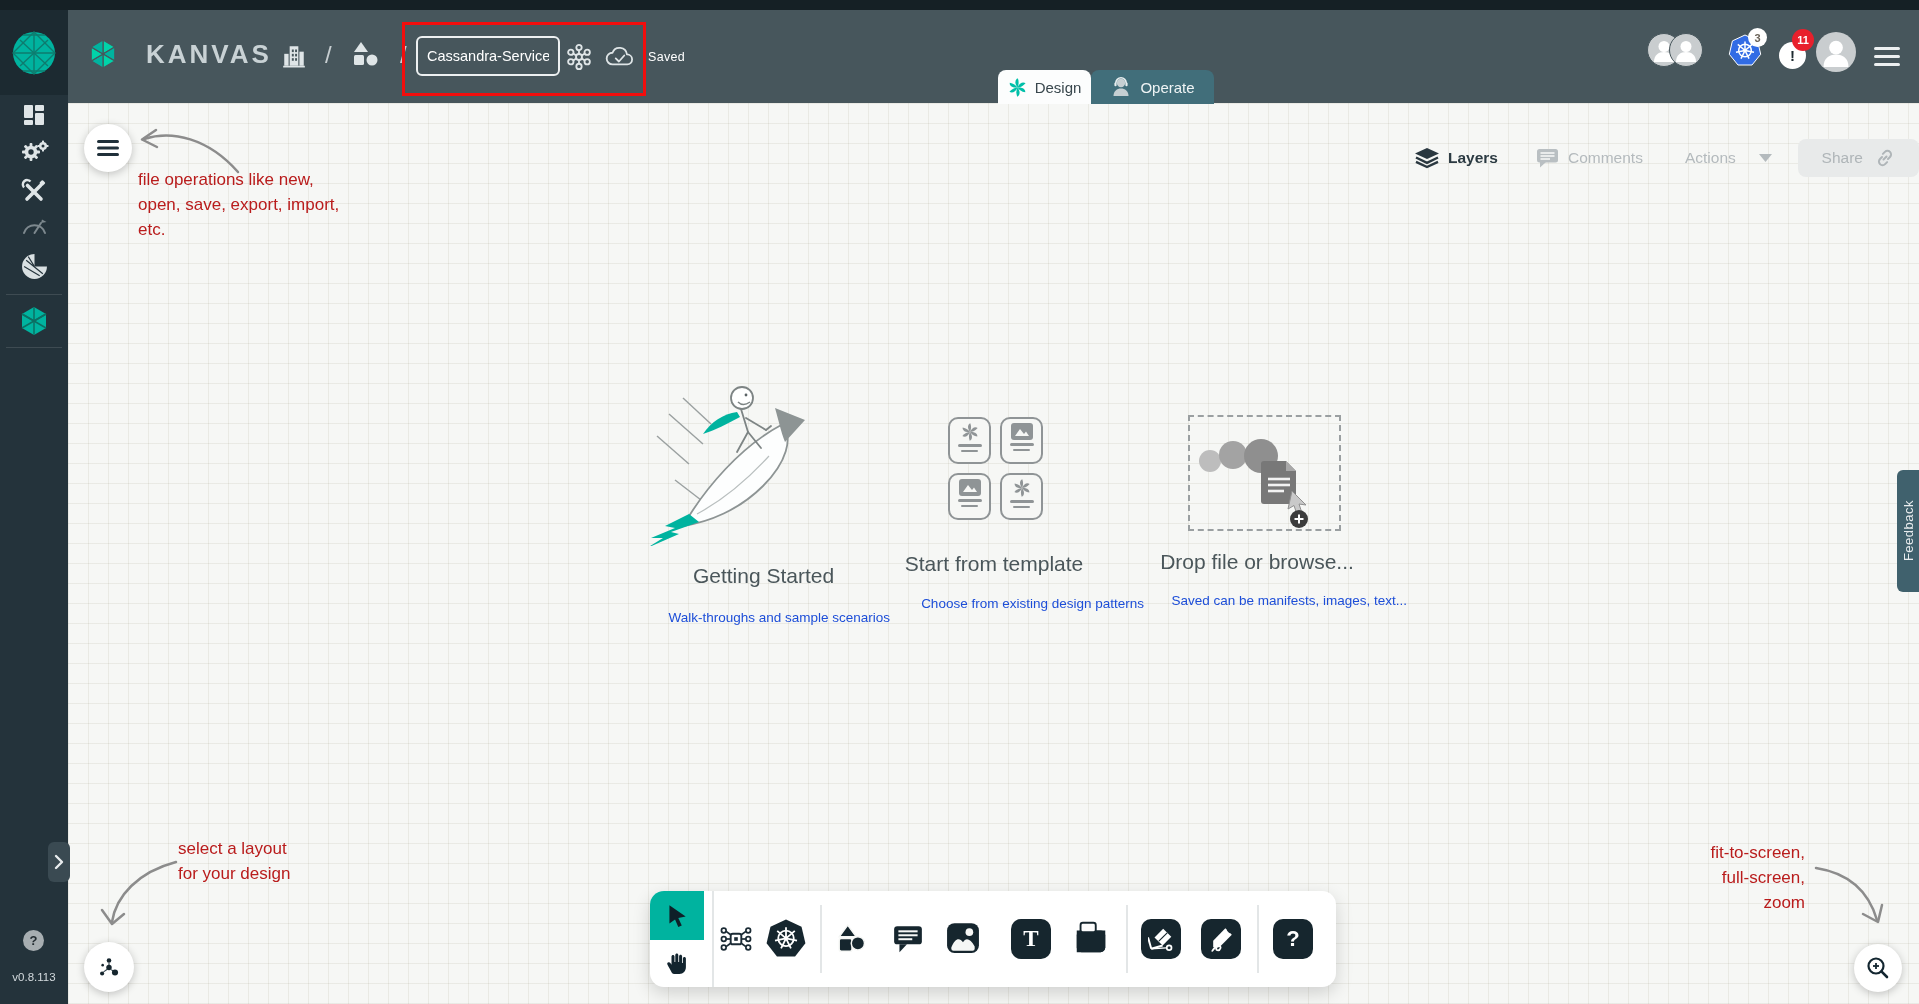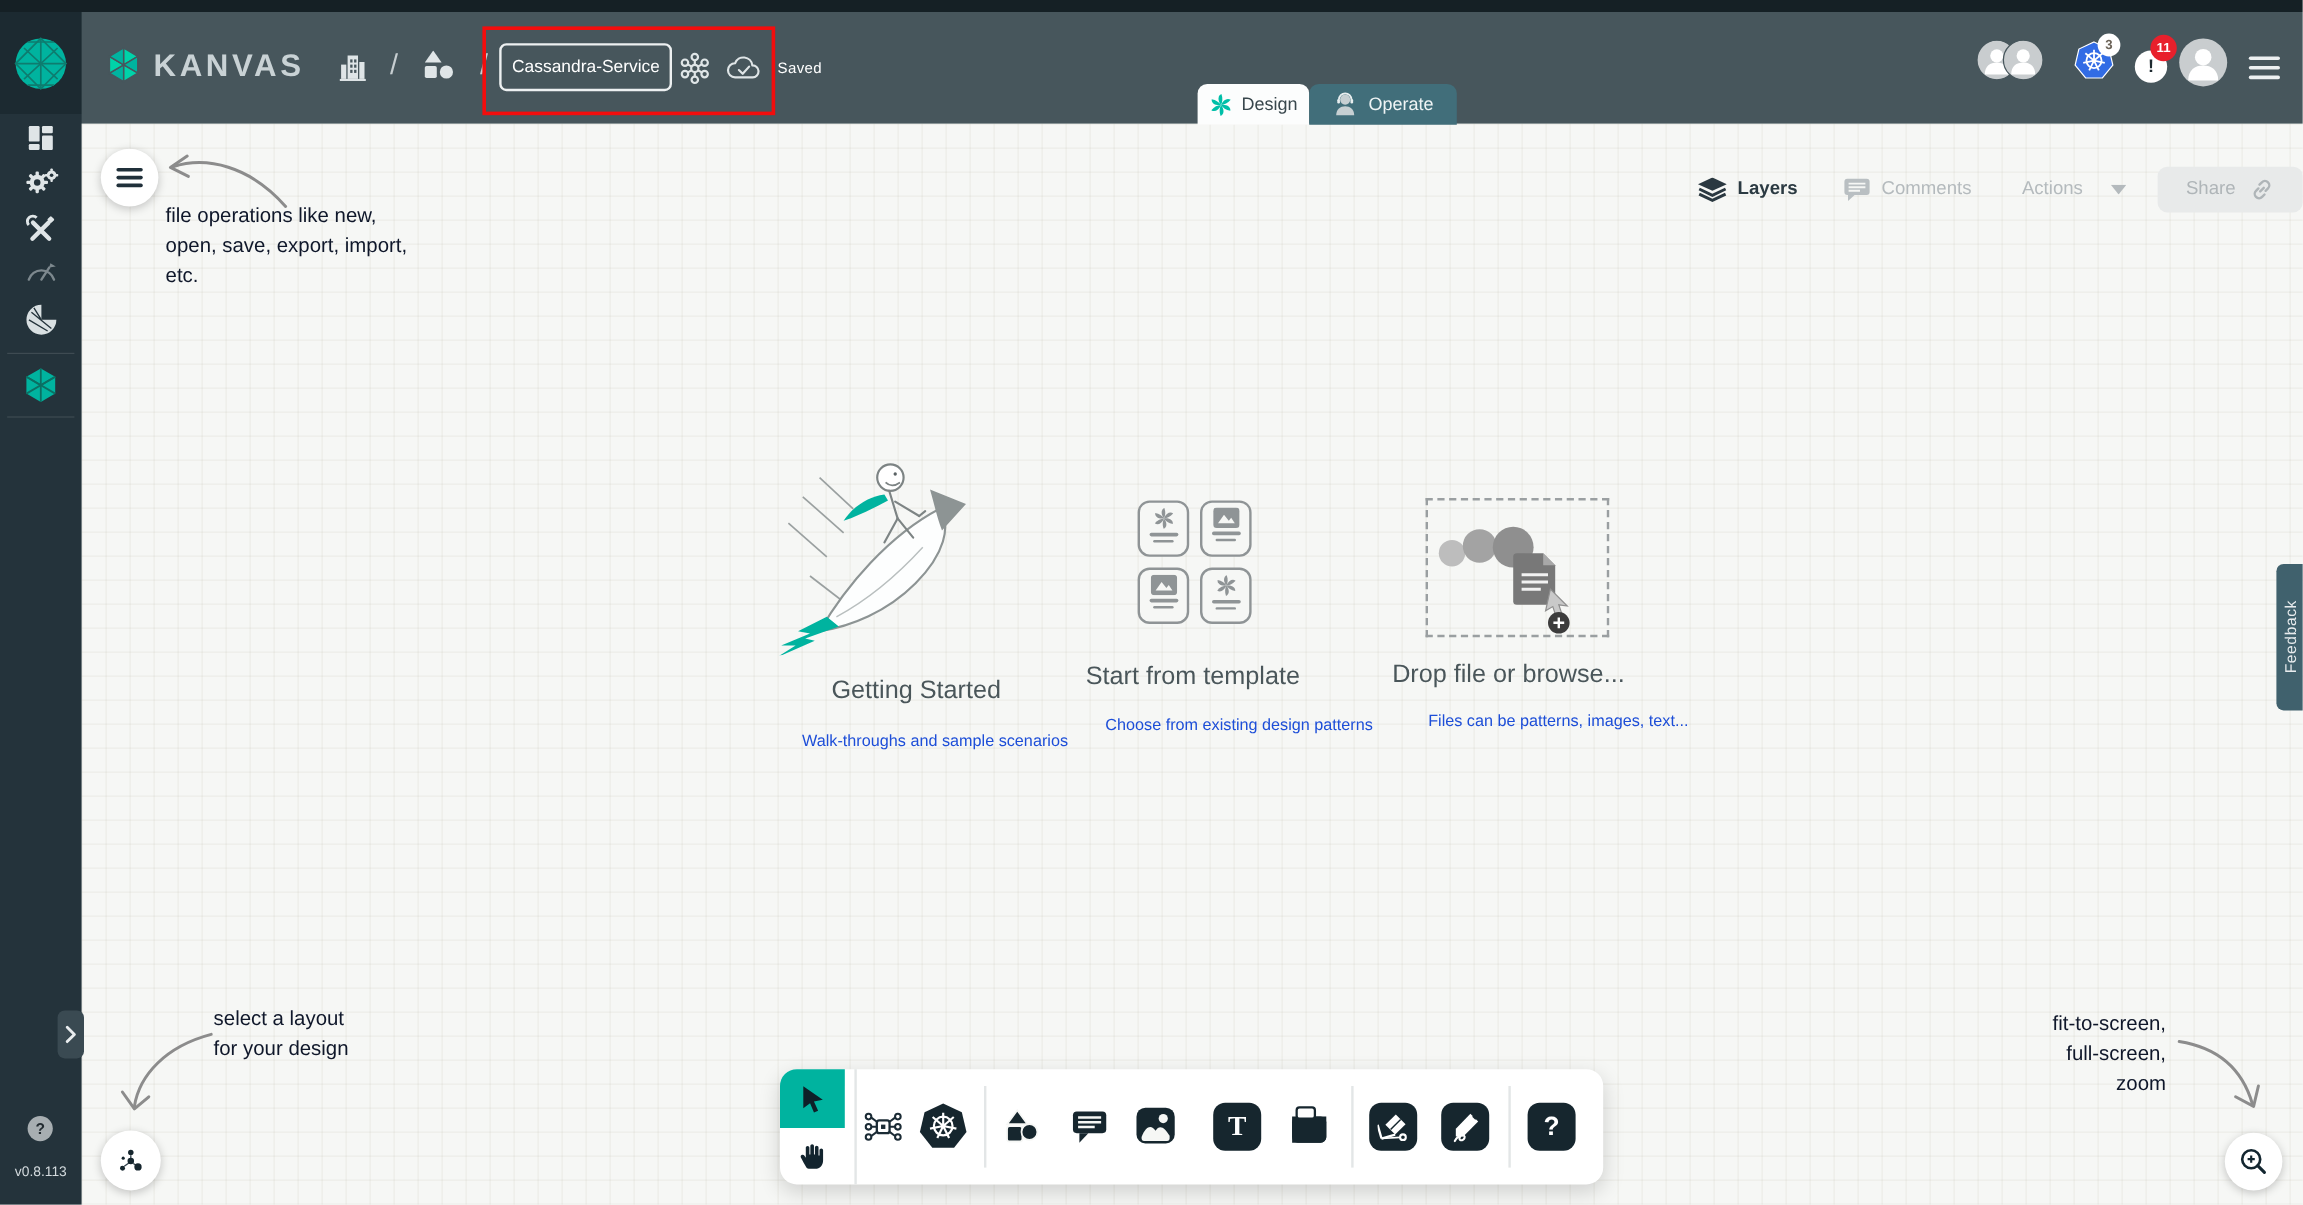--- a/index.html
+++ b/index.html
@@ -3,21 +3,21 @@
 <meta charset="utf-8">
 <style>
   html,body{margin:0;padding:0;}
   body{width:1919px;height:1004px;position:relative;overflow:hidden;
        font-family:"Liberation Sans",sans-serif;background:#F6F7F5;}
   .abs{position:absolute;}
   
   .top-strip{left:0;top:0;width:1919px;height:10px;background:#152025;}
   .header{left:0;top:10px;width:1919px;height:93px;background:#47565C;}
   .logo-area{left:0;top:10px;width:68px;height:85px;background:#1C2A31;display:flex;align-items:center;justify-content:center;}
-  .brand{left:88px;top:38px;display:flex;align-items:center;gap:10px;}
+  .brand{left:88px;top:38px;display:flex;align-items:center;gap:28px;}
   .brand-word{color:#C9D2D5;font-size:26px;font-weight:bold;letter-spacing:3px;}
   .crumb-sep{color:#C7CED1;font-size:24px;font-weight:300;}
   .design-name-input{left:416px;top:36px;width:122px;height:36px;background:transparent;
      border:2px solid #EDF0F1;border-radius:6px;color:#FFF;font-size:14.5px;padding:0 9px;
      font-family:"Liberation Sans",sans-serif;outline:none;}
   .saved{left:648px;top:50px;color:#FFF;font-size:12.5px;letter-spacing:.3px;}
   .highlight-box{left:402px;top:22px;width:238px;height:68px;border:3px solid #F30D0D;}
   
   .tabs{left:998px;top:70px;display:flex;height:34px;}
   .tab{display:flex;align-items:center;justify-content:center;gap:8px;font-size:15px;}
@@ -37,21 +37,21 @@
   .version{left:0;top:971px;width:68px;text-align:center;color:#D3DADD;font-size:11.5px;}
   
   .canvas{left:68px;top:103px;width:1851px;height:901px;background:#F6F7F5;
      background-image:linear-gradient(to right,rgba(160,155,130,.14) 1px,transparent 1px),
                       linear-gradient(to bottom,rgba(160,155,130,.14) 1px,transparent 1px);
      background-size:20px 20px;}
   .fab{border-radius:50%;background:#FFF;box-shadow:0 2px 8px rgba(0,0,0,.22);display:flex;align-items:center;justify-content:center;}
   .panel-row{left:1415px;top:138px;height:40px;display:flex;align-items:center;}
   .panel-item{display:flex;align-items:center;gap:9px;font-size:15.5px;}
   .share-btn{width:121px;height:38px;background:#E8EAEA;border-radius:8px;display:flex;align-items:center;justify-content:center;gap:12px;color:#AFB5B8;font-size:15.5px;}
-  .annot{color:#0f172a;font-size:17px;line-height:25px;}
+  .annot{color:#b91c1c;font-size:17px;line-height:25px;}
   .card-title{color:#4A565A;font-size:21px;text-align:center;}
   .card-sub{color:#1d4ed8;font-size:13.5px;text-align:right;}
   .mini-card{width:43px;height:47px;border:2px solid #8F9496;border-radius:10px;background:#F6F7F5;
      display:flex;flex-direction:column;align-items:center;justify-content:flex-start;padding-top:4px;box-sizing:border-box;}
   .mini-line{height:2.5px;background:#8F9496;border-radius:2px;margin-top:3px;}
   .tmpl-grid{left:948px;top:417px;display:grid;grid-template-columns:43px 43px;grid-gap:9px;}
   .drop-zone{left:1188px;top:415px;width:149px;height:112px;border:2px dashed #9A9FA1;}
   
   .toolbar{left:650px;top:891px;width:686px;height:96px;background:#FFF;border-radius:14px;box-shadow:0 6px 18px rgba(0,0,0,.16);}
   .tool-cell{position:absolute;display:flex;align-items:center;justify-content:center;}
@@ -465,21 +465,21 @@
       </g>
     <polygon points="96,62 110,76 103,75 106,84 101,85.5 98,76.5 92,80" fill="#C9C9C9" stroke="#8F8F8F" stroke-width="1"></polygon>
     <circle cx="103" cy="90" r="9" fill="#3C3C3C"></circle>
     <g stroke="#FFF" stroke-width="2">
         <line x1="103" y1="85.5" x2="103" y2="94.5"></line>
         <line x1="98.5" y1="90" x2="107.5" y2="90"></line>
       </g>
   </svg>
 </div>
 <div class="abs card-title" style="left:1107px;top:550px;width:300px;">Drop file or browse...</div>
-<div class="abs card-sub" style="left:1107px;top:593px;width:300px;">Files can be patterns, images, text...</div>
+<div class="abs card-sub" style="left:1107px;top:593px;width:300px;">Saved can be manifests, images, text...</div>
 
 <div class="abs annot" style="left:178px;top:836px;">
   <div>select a layout</div>
   <div>for your design</div>
 </div>
 <svg class="abs" style="left:96px;top:852px;" width="90" height="84">
   <path d="M80,10 C42,20 20,44 16,70" stroke="#8C8C8C" stroke-width="2.5" fill="none" stroke-linecap="round"></path>
   <path d="M6,58 L16,72 L28,62" stroke="#8C8C8C" stroke-width="2.5" fill="none" stroke-linecap="round" stroke-linejoin="round"></path>
 </svg>
 <div class="abs fab" style="left:84px;top:942px;width:50px;height:50px;">

